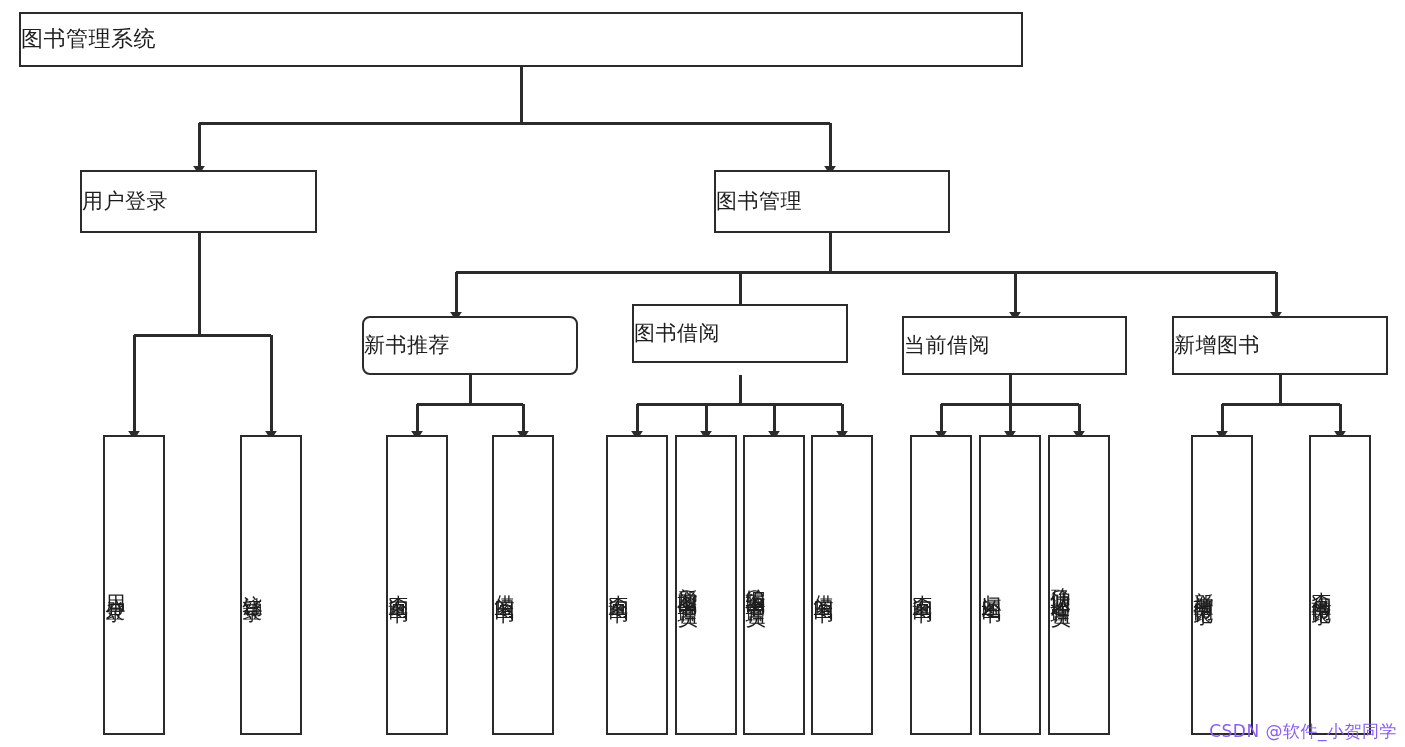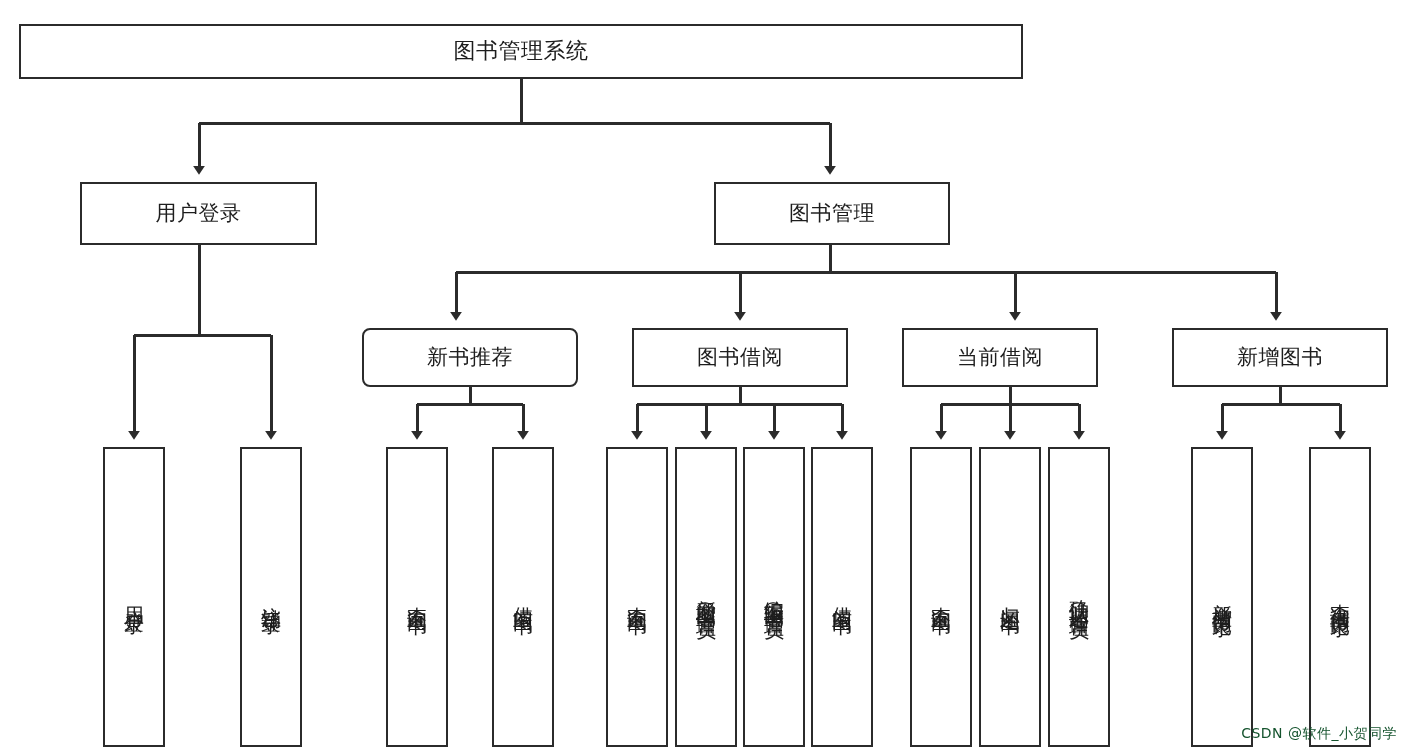--- a/index.html
+++ b/index.html
@@ -26,23 +26,22 @@
     height: 747px;
     pointer-events: none;
   }
   .node {
     position: absolute;
     box-sizing: border-box;
     background: #ffffff;
     border: 2px solid #2b2b2b;
     display: flex;
     align-items: center;
-    justify-content: center;
+    justify-content: flex-start;
     color: #1d1d1d;
-    margin-top: 12px;
   }
   .node.h {
     font-size: 21px;
     letter-spacing: 0.5px;
     line-height: 1.2;
   }
   .node.root {
     font-size: 22px;
   }
   .node.v {
@@ -55,22 +54,22 @@
     text-orientation: upright;
     letter-spacing: 3px;
     line-height: 1.05;
     white-space: nowrap;
     display: block;
   }
   .watermark {
     position: absolute;
     right: 8px;
     bottom: 4px;
-    font-size: 14px;
-    color: #14532d;
+    font-size: 17px;
+    color: #8b5cf6;
     letter-spacing: 0.5px;
     white-space: nowrap;
     user-select: none;
   }
 </style>
 </head>
 <body>
 
 <div id="canvas">
 
@@ -132,24 +131,24 @@
   <div class="node h" style="left:80px; top:170px; width:237px; height:63px;">
     <span>用户登录</span>
   </div>
   <div class="node h" style="left:714px; top:170px; width:236px; height:63px;">
     <span>图书管理</span>
   </div>
 
   <div class="node h" style="left:362px; top:316px; width:216px; height:59px;border-radius:8px;">
     <span>新书推荐</span>
   </div>
-  <div class="node h" style="left:632px; top:316px; width:216px; height:59px;">
+  <div class="node h" style="left:632px; top:304px; width:216px; height:59px;">
     <span>图书借阅</span>
   </div>
-  <div class="node h" style="left:902px; top:316px; width:196px; height:59px;">
+  <div class="node h" style="left:902px; top:316px; width:225px; height:59px;">
     <span>当前借阅</span>
   </div>
   <div class="node h" style="left:1172px; top:316px; width:216px; height:59px;">
     <span>新增图书</span>
   </div>
 
   <div class="node v" style="left:103px; top:435px; width:62px; height:300px;">
     <span class="vtext">用户登录</span>
   </div>
   <div class="node v" style="left:240px; top:435px; width:62px; height:300px;">

